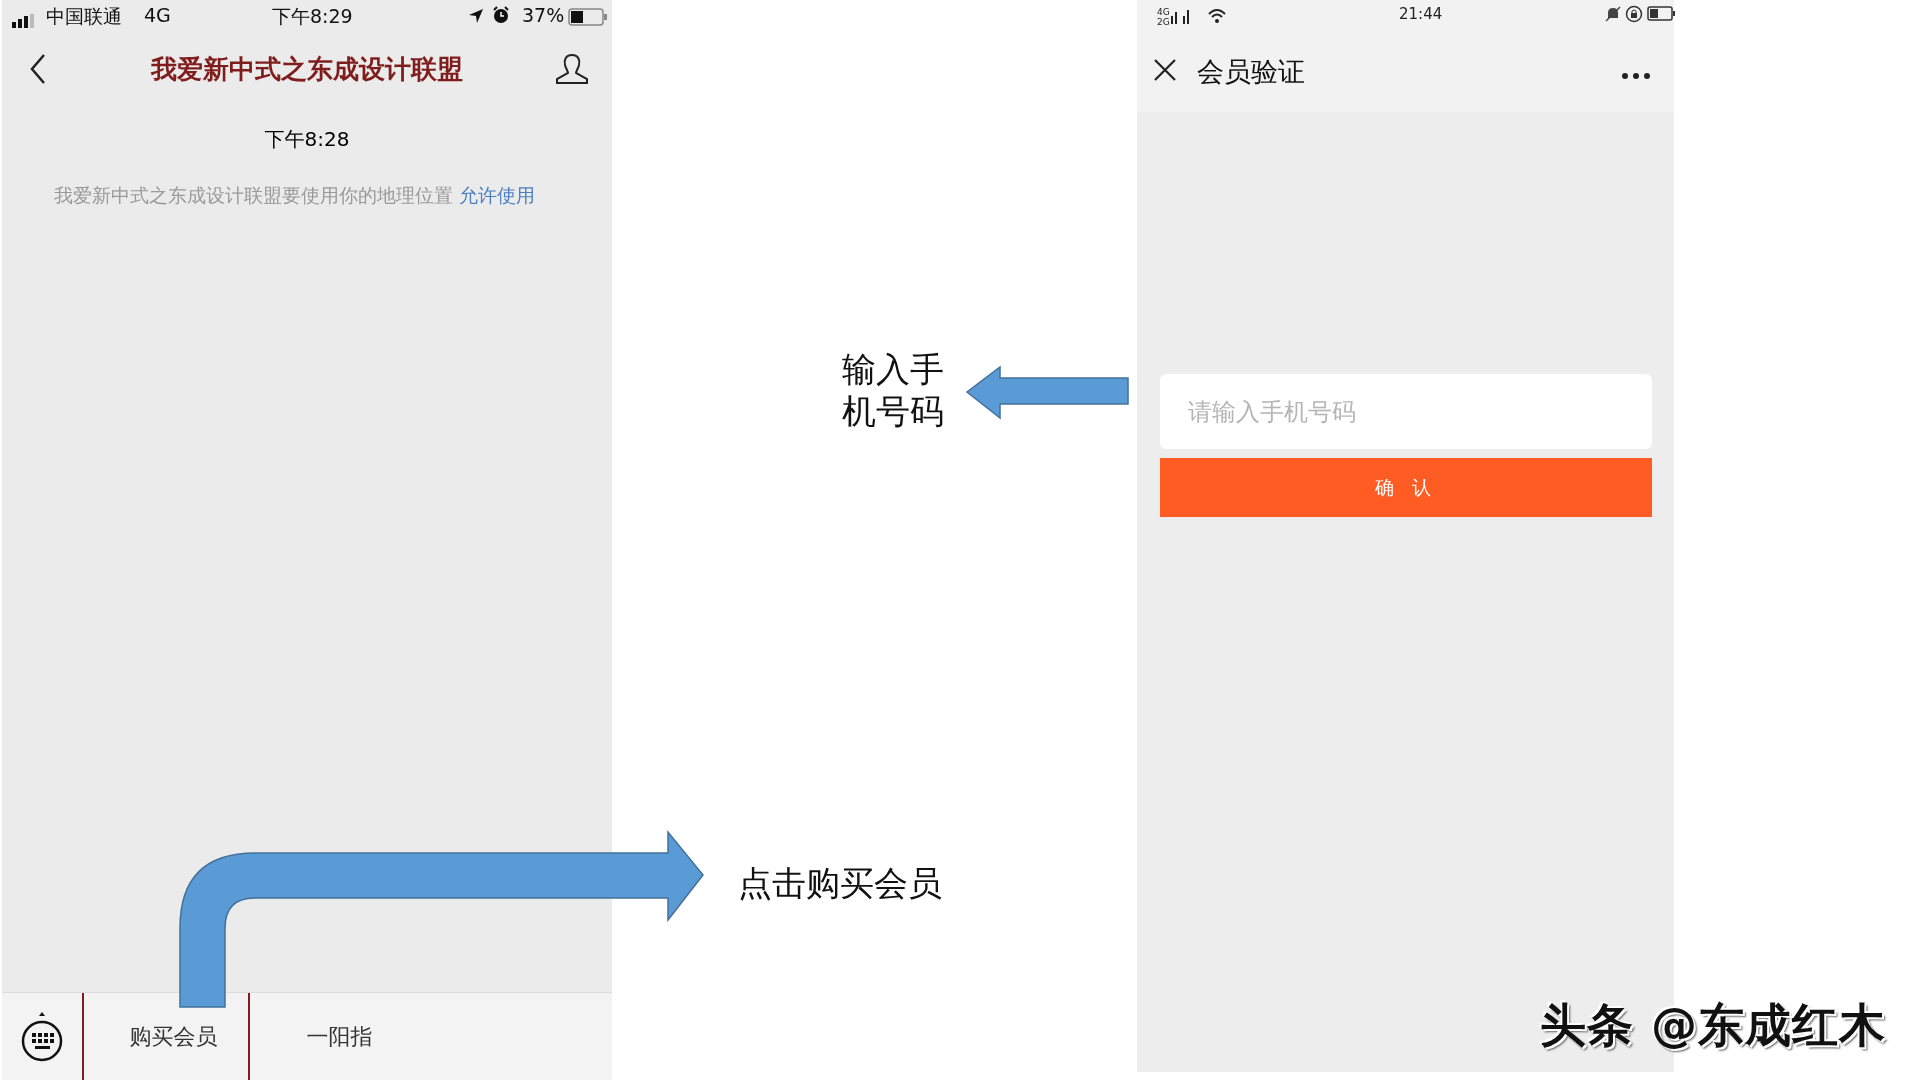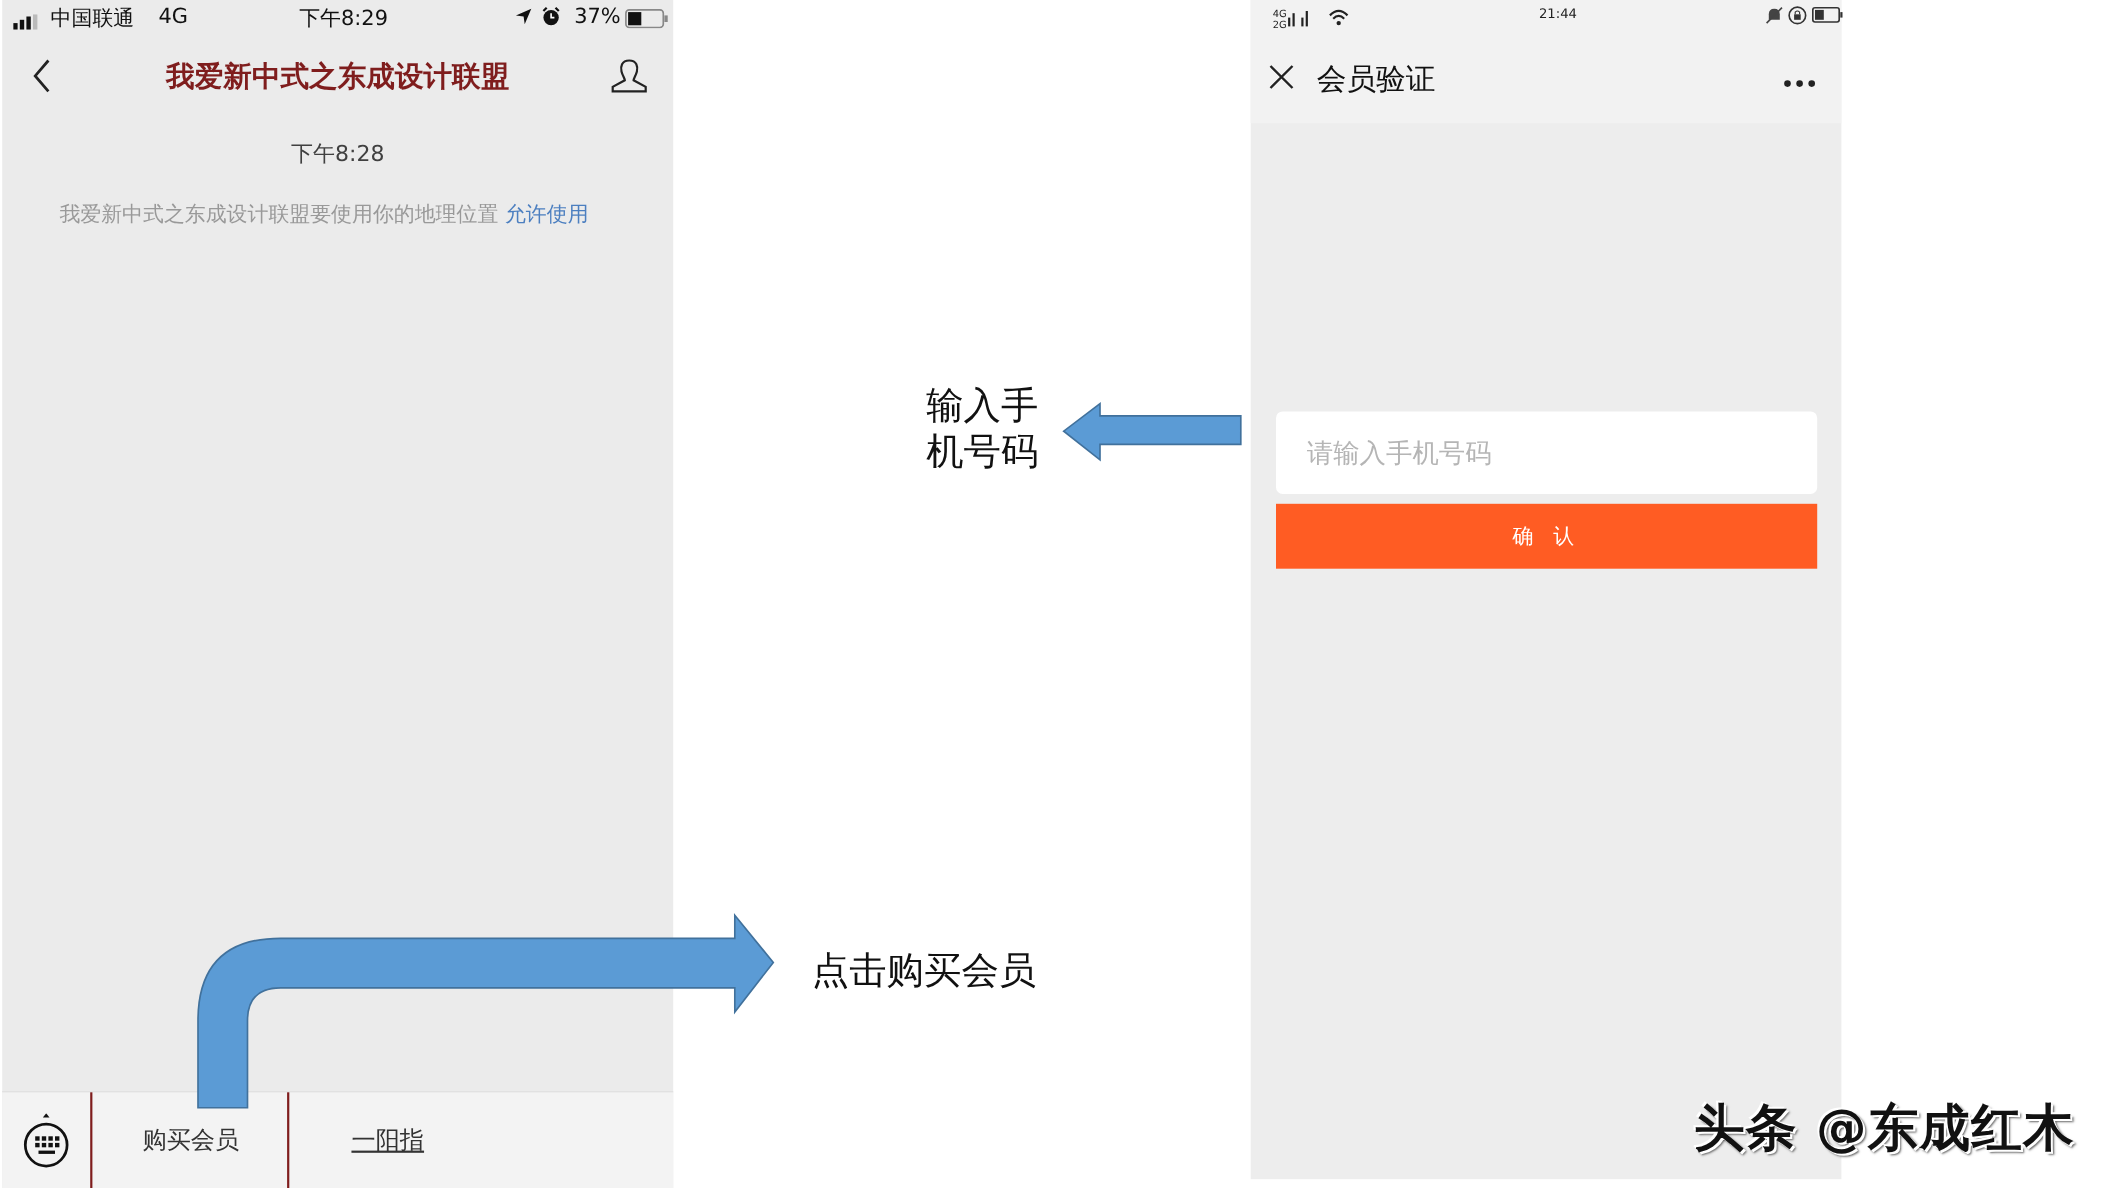--- a/index.html
+++ b/index.html
@@ -4,30 +4,30 @@
 <style>
   html, body { margin:0; padding:0; }
   body { width:1920px; height:1080px; background:#ffffff; position:relative; overflow:hidden;
          font-family:"DejaVu Sans","Liberation Sans",sans-serif; color:#222; }
   .abs { position:absolute; }
 
   
   #left-phone { left:2px; top:0; width:610px; height:1080px; background:#ebebeb; }
   .sb { position:absolute; top:4px; font-size:19px; color:#111; }
   .title-l { position:absolute; top:52px; left:0; width:610px; text-align:center; font-size:26px; font-weight:bold; color:#7f1d1d; }
-  .time-l { position:absolute; top:126px; left:0; width:610px; text-align:center; font-size:20px; color:#404040; }
+  .time-l { position:absolute; top:126px; left:0; width:610px; text-align:center; font-size:20px; color:#000000; }
   .notice { position:absolute; top:182px; left:52px; width:520px; font-size:19px; line-height:26px; color:#999; }
   .notice .link { color:#4c7fc0; }
   .bottom-bar { position:absolute; left:0; top:992px; width:610px; height:88px; background:#f3f3f3; border-top:1px solid #dcdcdc; }
   .bb-cell { position:absolute; top:0; height:88px; display:flex; align-items:center; justify-content:center; font-size:22px; color:#333; border-left:2px solid #7f1d1d; }
 
   
   #right-phone { left:1137px; top:0; width:537px; height:1072px; background:#ededed; }
   .rp-header { position:absolute; left:0; top:0; width:537px; height:112px; background:#f2f2f2; }
-  .sb-r { position:absolute; top:5px; font-size:12px; color:#222; }
+  .sb-r { position:absolute; top:5px; font-size:15px; color:#222; }
   .title-r { position:absolute; top:54px; left:60px; font-size:27px; color:#111; }
   .phone-input { position:absolute; left:23px; top:374px; width:492px; height:75px; background:#fff; border:none; border-radius:6px;
                  font-size:24px; color:#333; padding:0 28px; box-sizing:border-box; font-family:"DejaVu Sans",sans-serif; }
   .phone-input::placeholder { color:#b5b5b5; }
   .confirm-btn { position:absolute; left:23px; top:458px; width:492px; height:59px; background:#ff5c23; border:none; border-radius:0;
                  color:#fff; font-size:19px; letter-spacing:6px; font-family:"DejaVu Sans",sans-serif; }
 
   
   .anno { position:absolute; font-size:34px; color:#111; line-height:42px; }
   .watermark { position:absolute; left:1540px; top:995px; font-size:46px; font-weight:bold; color:#111;
@@ -100,21 +100,21 @@
             <rect x="31" y="21" width="4" height="4"></rect>
         <rect x="13" y="27" width="4" height="4"></rect>
             <rect x="19" y="27" width="4" height="4"></rect>
             <rect x="25" y="27" width="4" height="4"></rect>
             <rect x="31" y="27" width="4" height="4"></rect>
         <rect x="16" y="34" width="15" height="3"></rect>
           </g>
       </svg>
     </div>
     <div class="bb-cell" style="left:80px;width:179px;">购买会员</div>
-    <div class="bb-cell" style="left:259px;width:179px;text-decoration:underline;">一阳指</div>
+    <div class="bb-cell" style="left:246px;width:179px;">一阳指</div>
   </div>
 </div>
 
 <svg class="abs" style="left:0;top:0;pointer-events:none;" width="1920" height="1080">
   <path d="M180 1007 L180 928 Q180 853 255 853 L668 853 L668 832 L703 875 L668 920 L668 898 L255 898 Q225 898 225 928 L225 1007 Z" fill="#5b9bd5" stroke="#41719c" stroke-width="1.5"></path>
   <path d="M1128 378 L1000 378 L1000 367 L967 392 L1000 418 L1000 404 L1128 404 Z" fill="#5b9bd5" stroke="#41719c" stroke-width="1.5"></path>
 </svg>
 
 <div class="anno" style="left:738px;top:862px;">点击购买会员</div>
 <div class="anno" style="left:842px;top:348px;">

